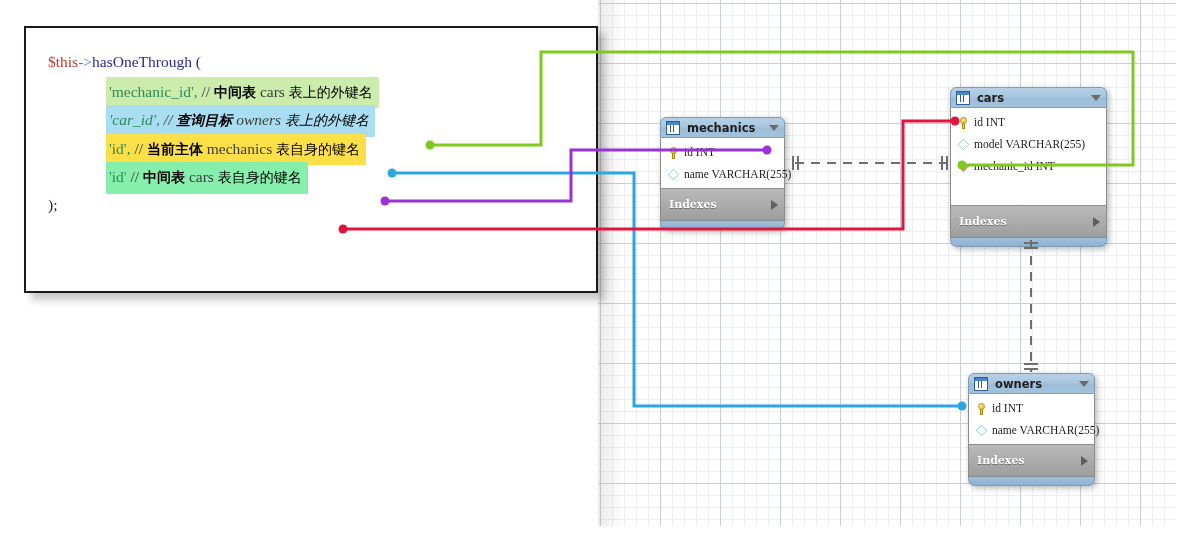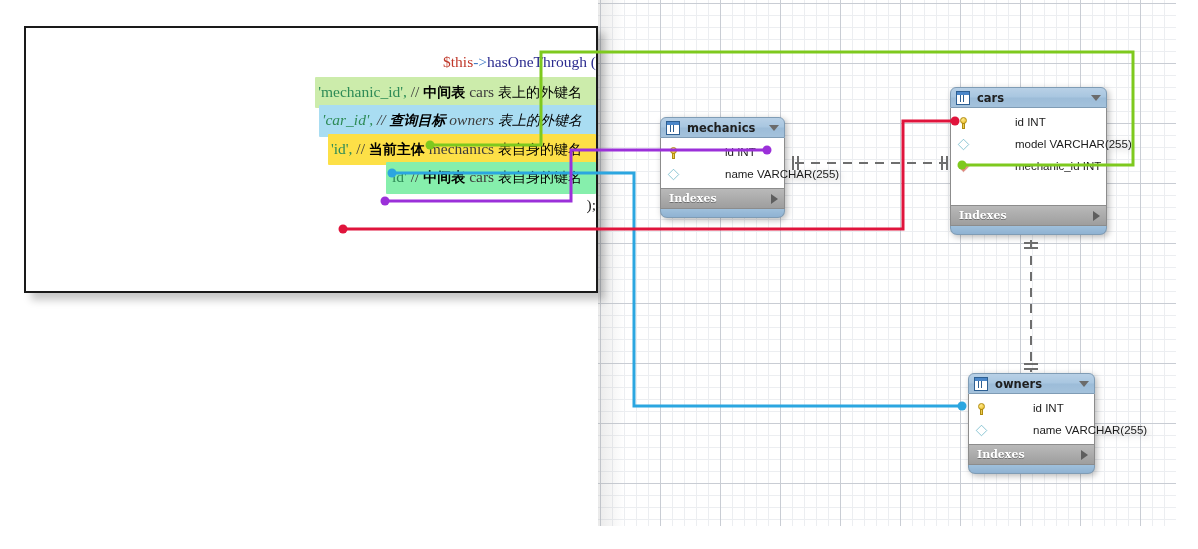--- a/index.html
+++ b/index.html
@@ -35,43 +35,43 @@
   
   #code-panel {
     position: absolute;
     left: 24px; top: 26px;
     width: 574px; height: 267px;
     background: #ffffff;
     border: 2px solid #1a1a1a;
     box-shadow: 7px 7px 8px rgba(0,0,0,0.22);
     box-sizing: border-box;
     z-index: 5;
-    text-align: right;
   }
   #code-lines {
     position: absolute; left: 22px; top: 20px; right: 0;
     font-family: "Liberation Serif", serif;
     font-size: 15.5px;
     line-height: 28.5px;
     white-space: nowrap;
   }
   .code-line { height: 28.5px; }
   .ind1 { padding-left: 18px; }
   .tok-var  { color: #c0392b; }
   .tok-arrow{ color: #3b78c4; }
   .tok-fn   { color: #2b2b8f; }
   .tok-str  { color: #2e8b57; }
   .tok-plain{ color: #222222; }
   .tok-cmt  { color: #3c3c3c; }
   .cjk-b { font-family: "DejaVu Sans", "Liberation Sans", sans-serif; font-weight: bold; font-size: 14px; }
   .cjk   { font-family: "DejaVu Sans", "Liberation Sans", sans-serif; font-size: 14px; }
   .hl {
     display: inline-block;
-    padding: 1px 14px 2px 3px;
+    padding: 1px 6px 2px 3px;
     border-radius: 1px;
+    margin-left: 40px;
   }
   .hl-green  { background: #ccecab; }
   .hl-blue   { background: #a9ddf2; font-style: italic; }
   .hl-purple { background: #fde047; }
   .hl-pink   { background: #86efac; }
 
   
   #connectors {
     position: absolute; left: 0; top: 0;
     width: 1198px; height: 549px;
@@ -124,23 +124,22 @@
     background: #ffffff;
     border-left: 1px solid #8c8c8c;
     border-right: 1px solid #8c8c8c;
     border-bottom: 1px solid #8c8c8c;
     padding: 3px 0 3px 0;
   }
   .tbl-col {
     height: 22px; display: flex; align-items: center;
     padding-left: 6px;
     font-size: 11.5px; color: #1c1c1c;
-    font-family: Liberation Sans, sans-serif;
+    font-family: Liberation Serif, serif;
     white-space: nowrap;
-    gap: 41px;
   }
   .col-icon { width: 13px; height: 13px; flex: none; margin-right: 4px; position: relative; }
   .icon-key {
     background: transparent;
   }
   .icon-key::before {
     content: ""; position: absolute; left: 3px; top: 1px;
     width: 7px; height: 7px; border-radius: 50%;
     background: radial-gradient(circle at 35% 30%, #ffe98a, #e8b921);
     border: 1px solid #b08c10;
@@ -161,21 +160,21 @@
     box-sizing: border-box;
   }
   .icon-diamond-fk {
     transform: rotate(45deg) scale(0.62);
     border: 1.6px solid #c05a4e;
     background: linear-gradient(135deg, #f6b5a8, #e2796a);
     width: 13px; height: 13px;
     box-sizing: border-box;
   }
   .tbl-indexes {
-    height: 20px;
+    height: 32px;
     background: linear-gradient(to bottom, #b9b9b9, #9e9e9e);
     border-left: 1px solid #8c8c8c;
     border-right: 1px solid #8c8c8c;
     border-bottom: 1px solid #8c8c8c;
     display: flex; align-items: center;
     padding: 0 6px 0 8px;
     box-sizing: border-box;
   }
   .idx-label {
     flex: 1; font-size: 11px; font-weight: bold; color: #ffffff;

